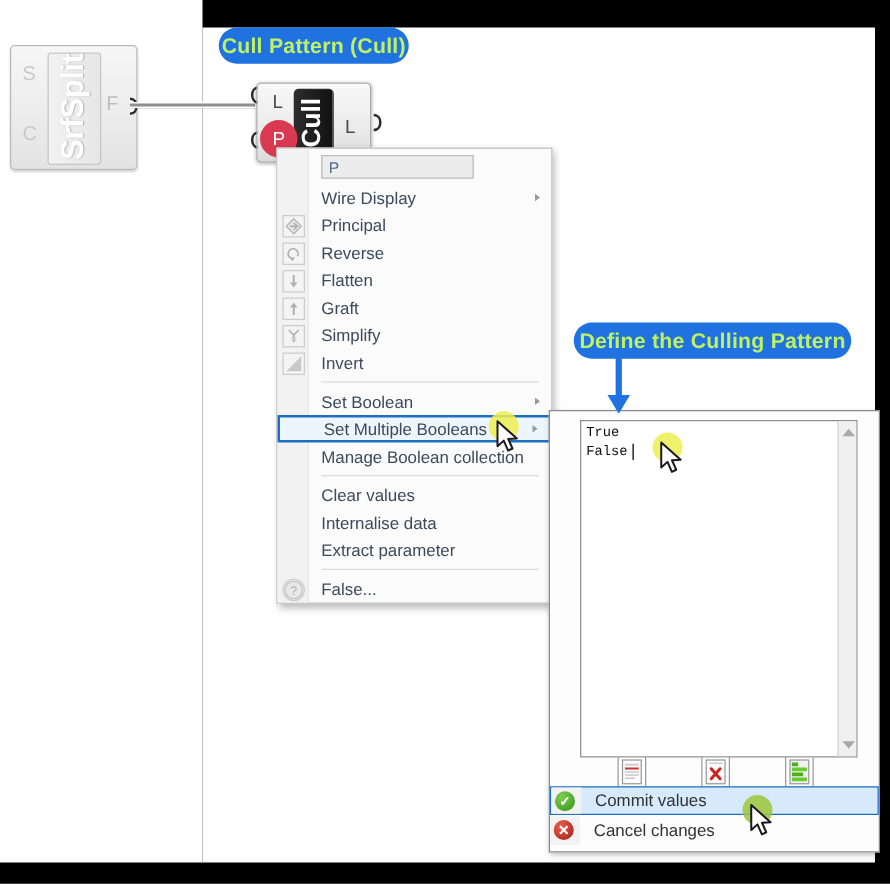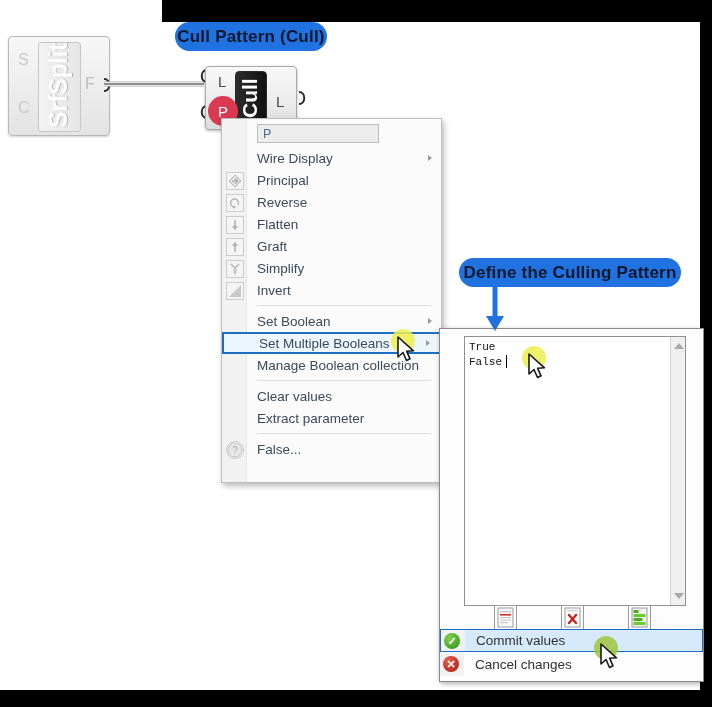--- a/index.html
+++ b/index.html
@@ -154,21 +154,21 @@
   #rowCommit{top:300px;background:#d6eafc;border:1px solid #1d6fc4;}
   #rowCancel{top:324px;background:transparent;}
   .dlgrow .gut{position:absolute;left:0;top:0;width:24px;height:100%;background:#f2f2f2;}
   .badge{position:absolute;left:3px;top:3px;width:16px;height:16px;border-radius:50%;
     display:flex;align-items:center;justify-content:center;font-size:11px;color:#fff;font-weight:bold;}
   .badge.ok{background:radial-gradient(circle at 35% 30%, #7fd14b, #2f8f20);}
   .badge.no{background:radial-gradient(circle at 35% 30%, #e8604f, #a41b12);}
 
   
   .callout{
-    position:absolute;background:#1f72e0;color:#0f172a;
+    position:absolute;background:#1f72e0;color:#bef264;
     border-radius:16px;display:flex;align-items:center;justify-content:center;
     font-size:17px;font-weight:600;letter-spacing:.2px;
   }
   #callout1{left:175px;top:22px;width:152px;height:29px;}
   #callout2{left:459px;top:258px;width:222px;height:29px;}
   #arrow2{position:absolute;left:484px;top:285px;width:22px;height:48px;}
 
   
   .dot{position:absolute;border-radius:50%;}
   .dot.y{background:#edee50;opacity:.85;}
@@ -291,20 +291,23 @@
       </div>
 
       <div class="mi">
         <span>Manage Boolean collection</span>
       </div>
 
       <div class="sep"></div>
 
       <div class="mi">
         <span>Clear values</span>
+      </div>
+      <div class="mi">
+        <span>Internalise data</span>
       </div>
       <div class="mi">
         <span>Extract parameter</span>
       </div>
 
       <div class="sep"></div>
 
       <div class="mi">
         <svg class="gicon" style="top:3px;border-radius:50%;" viewBox="0 0 16 16">
           <circle cx="8" cy="8" r="7" fill="#e8e8e8" stroke="#c2c2c2"></circle>

